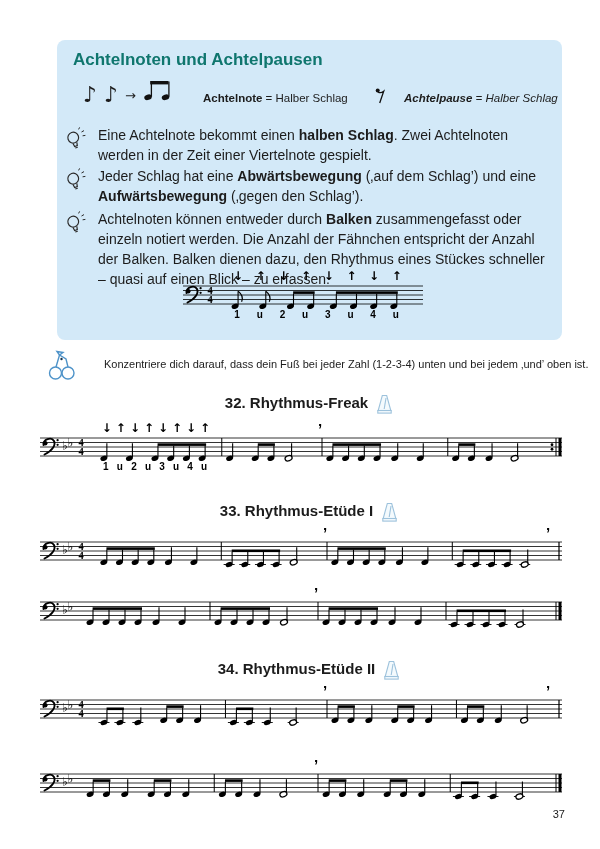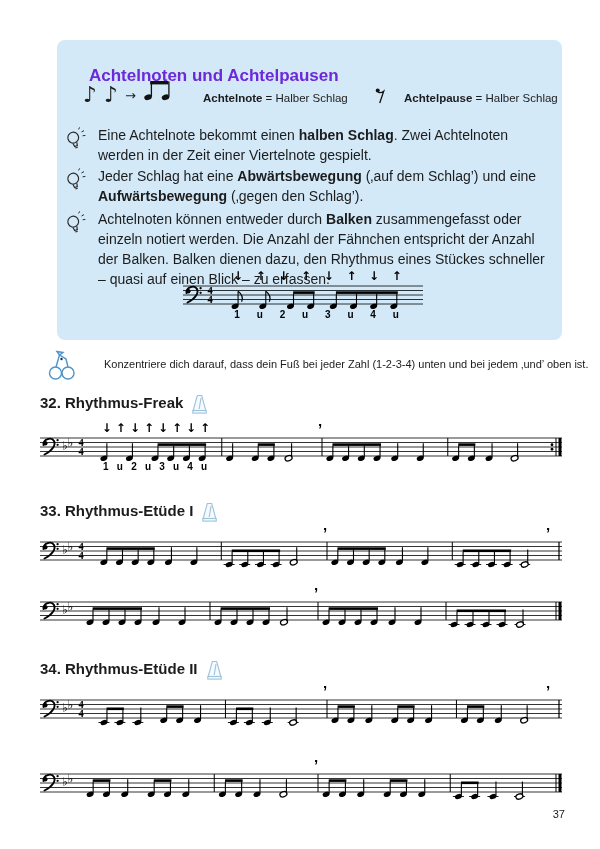--- a/index.html
+++ b/index.html
@@ -1,35 +1,35 @@
 <!DOCTYPE html>
 <html><head>
 <meta charset="utf-8">
 <style>
   html,body{margin:0;padding:0;background:#e8e8e8;}
   .page{position:relative;width:600px;height:849px;background:#fff;margin:0 auto;
         font-family:"Liberation Sans",sans-serif;color:#1c1c1c;overflow:hidden;}
   .intro-box{position:absolute;left:57px;top:40px;width:505px;height:300px;
              background:#d3e9f8;border-radius:8px;}
-  .intro-title{position:absolute;left:16px;top:10px;margin:16px;font-size:17px;font-weight:700;color:#6d28d9;}
+  .intro-title{position:absolute;left:16px;top:10px;margin:0;font-size:17px;font-weight:700;color:#0f766e;}
   .legend-glyphs{position:absolute;left:26px;top:40px;display:flex;align-items:flex-end;gap:7px;}
   .mg{font-family:"DejaVu Sans",sans-serif;font-size:22px;line-height:1;}
   .mg-arrow{font-family:"DejaVu Sans",sans-serif;font-size:13px;line-height:1;padding-bottom:4px;}
   .legend-label{position:absolute;top:52px;font-size:11.5px;margin-left:10px;}
   .legend-label b{font-weight:700;}
   .ln-label{left:136px;}
   .lp-glyph{position:absolute;left:318px;top:46px;}
-  .lp-label{left:337px;}
+  .lp-label{left:337px;font-style:italic;}
   .tip{position:absolute;left:5px;width:494px;display:flex;gap:10px;}
   .tip-icon{flex:0 0 26px;padding-top:1px;}
   .tip-text{margin:0;font-size:14px;line-height:1.42;width:455px;}
   .example-staff{position:absolute;left:126px;top:220px;}
   .focus-row{position:absolute;left:46px;top:348px;display:flex;gap:26px;align-items:flex-start;}
   .focus-text{margin:0;padding-top:10px;font-size:11px;width:500px;}
-  .ex-header{position:absolute;left:40px;width:522px;display:flex;
+  .ex-header{position:absolute;left:48px;width:522px;display:flex;justify-content:center;
              align-items:flex-start;gap:8px;font-size:15px;font-weight:700;}
   .h32{top:394px;} .h33{top:502px;} .h34{top:660px;}
   .staff-block{position:absolute;left:40px;}
   .s32{top:412px;} .s33a{top:528px;} .s33b{top:588px;} .s34a{top:686px;} .s34b{top:760px;}
   .page-number{position:absolute;right:35px;top:808px;font-size:11px;}
 </style>
 </head>
 <body>
 
 <div class="page">

